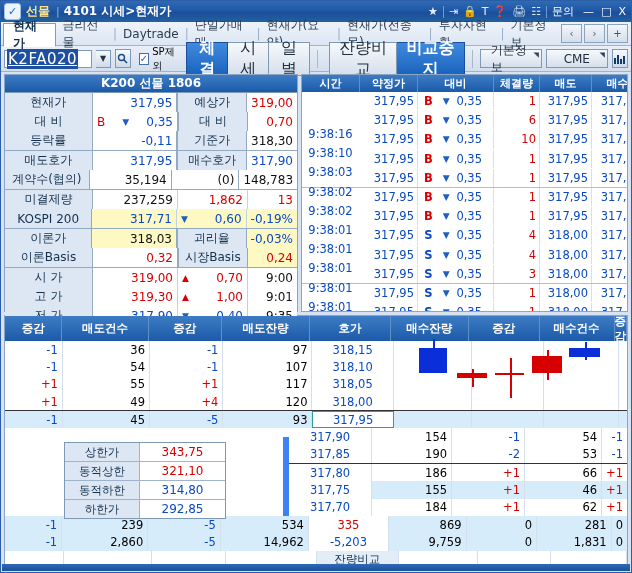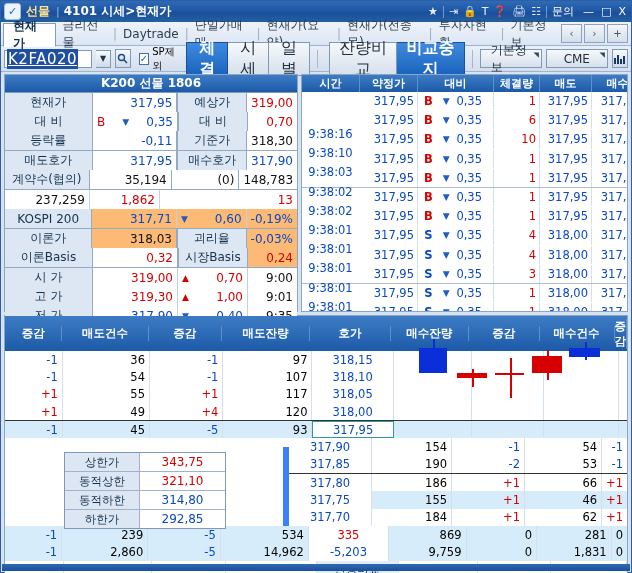--- a/index.html
+++ b/index.html
@@ -136,21 +136,21 @@
     padding:0 4px;background:#fff;
   }
   .right{justify-content:flex-end;}
   .bd-r{border-right:1px solid #c3d2e2;}
   .bd-r2{border-right:1px solid #93aac4;}
   .w-val{width:85px;}
   .w-lab2{width:70px;}
   .blue{color:#0a49c4;}
   .red{color:#d60000;}
   .blk{color:#111;}
-  .lblue{background:#fdba74;}
+  .lblue{background:#fef9c3;}
   .lyel{background:#efeec8;}
   .qlab2{
     box-sizing:border-box;background:#dde7f3;border-left:1px solid #93aac4;border-right:1px solid #93aac4;
     display:flex;align-items:center;justify-content:center;font-size:12px;color:#13314f;
   }
   .arrd{color:#1f5fc0;font-size:9px;}
   .arru{color:#d60000;font-size:9px;}
 
   
   .trades{
@@ -185,21 +185,21 @@
   .bs.b{color:#d60000;}
   .bs.s{color:#0a49c4;}
   .cda{width:22px;text-align:center;color:#1f5fc0;font-size:9px;}
   .cdv{flex:1;text-align:right;color:#0a49c4;padding-right:8px;}
 
   
   .book{
     margin-top:3px;height:auto;box-sizing:border-box;
     border:1px solid #8aa6c4;background:#fff;display:flex;flex-direction:column;
   }
-  .bhead{display:flex;height:35px;background:linear-gradient(to bottom,#3d7cc4,#1c5aa8);align-items:center;}
+  .bhead{display:flex;height:25px;background:linear-gradient(to bottom,#3d7cc4,#1c5aa8);}
   .bhead div{
     box-sizing:border-box;color:#fff;font-size:11.5px;font-weight:bold;
     display:flex;align-items:center;justify-content:center;border-right:1px solid #5f90c8;
   }
   .k1{width:59px;} .k2{width:89px;} .k3{width:75px;} .k4{width:91px;}
   .k5{width:83px;} .k6{width:80px;} .k7{width:73px;} .k8{width:77px;} .k9{flex:1;}
   .brow{display:flex;height:17.3px;}
   .brow div{
     box-sizing:border-box;font-size:11.5px;display:flex;align-items:center;
     border-right:1px solid #d5e0ec;padding:0 4px;justify-content:flex-end;
@@ -391,20 +391,21 @@
             <div class="qr">
               <div class="qlab">계약수(협의)</div>
               <div class="qc right w-val blk bd-r2">35,194</div>
               <div class="qc right w-lab2 blk bd-r2">(0)</div>
               <div class="qc right blk" style="flex:1">148,783</div>
             </div>
           </div>
 
           <div class="qgrp">
             <div class="qr">
+              <div class="qlab">미결제량</div>
               <div class="qc right w-val blk bd-r">237,259</div>
               <div class="qc right w-lab2 red bd-r">1,862</div>
               <div class="qc right red" style="flex:1">13</div>
             </div>
             <div class="qr">
               <div class="qlab">KOSPI 200</div>
               <div class="qc right w-val blue lblue bd-r">317,71</div>
               <div class="qc w-lab2 lblue bd-r" style="justify-content:space-between;">
                 <span class="arrd">▼</span>
                 <span class="blue">0,60</span>

